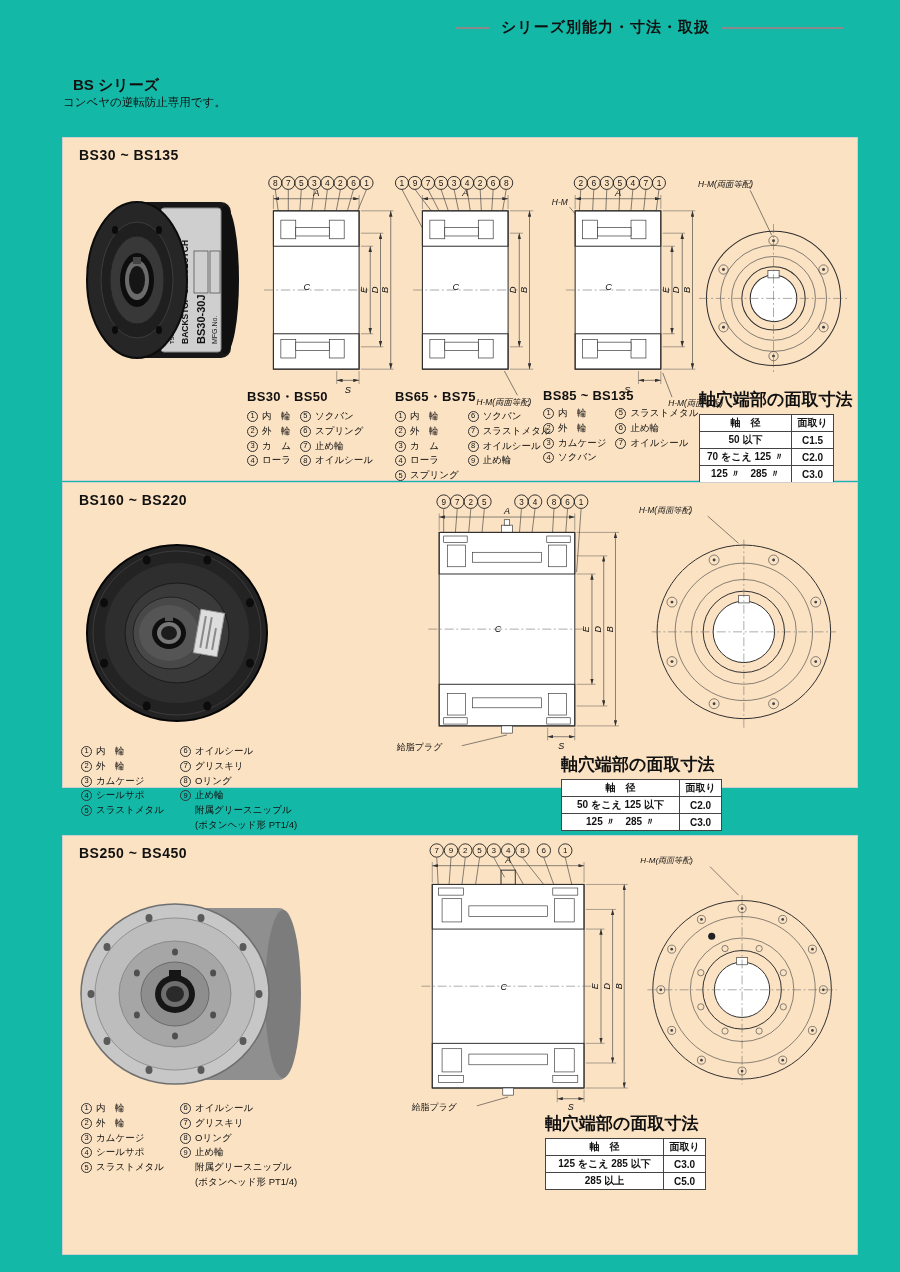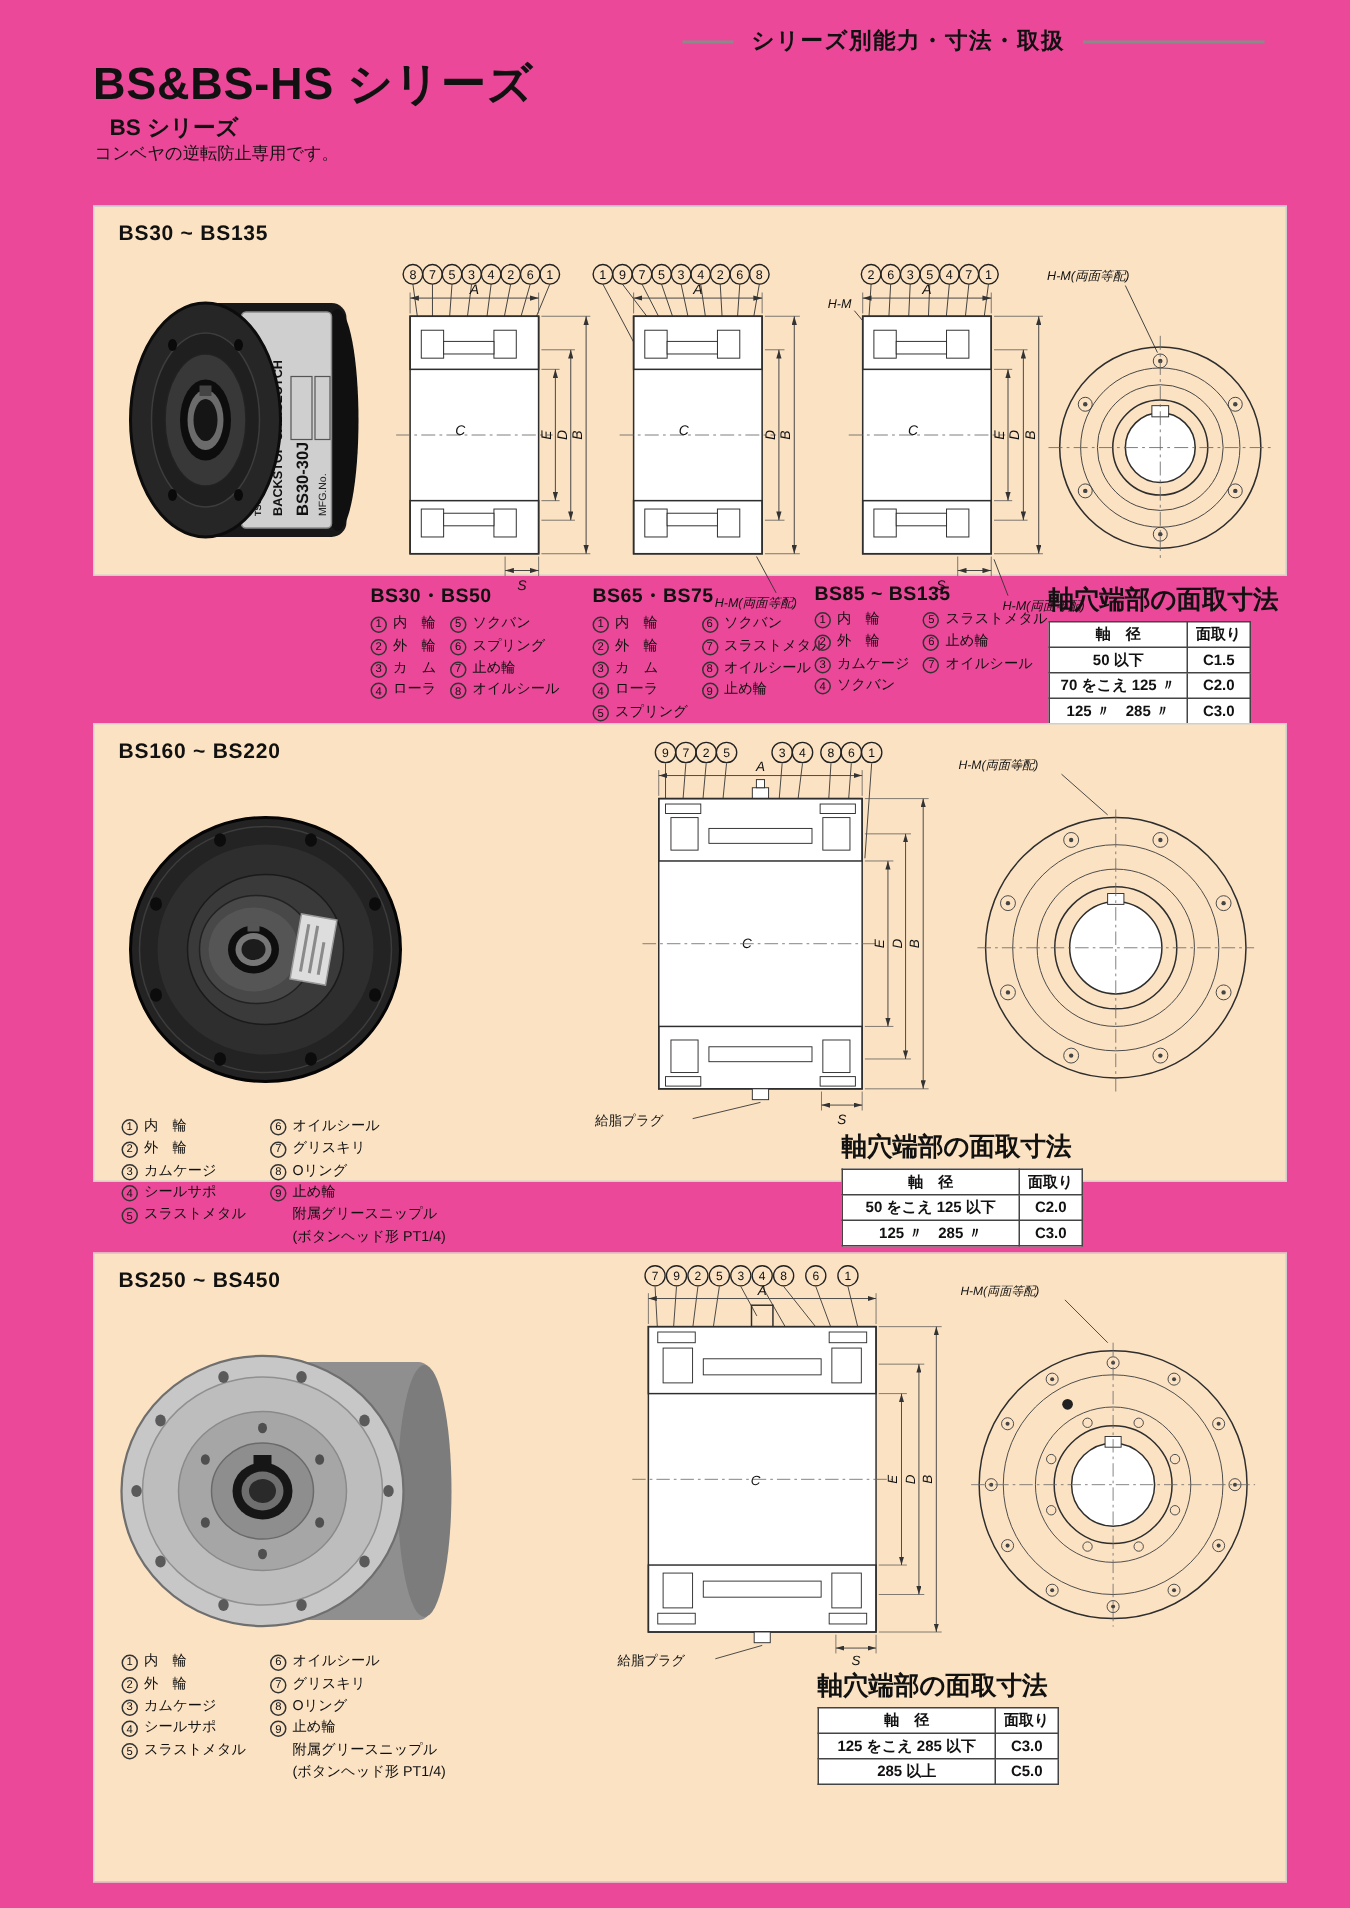--- a/index.html
+++ b/index.html
@@ -1,31 +1,31 @@
 <!DOCTYPE html>
 <html><head>
 <meta charset="utf-8">
 <style>
 *{margin:0;padding:0;box-sizing:border-box}
 body{background:#fff}
-.page{position:relative;width:900px;height:1272px;background:#ec4899;overflow:hidden;
+.page{position:relative;width:900px;height:1272px;background:#14b8a6;overflow:hidden;
       font-family:"Liberation Sans","DejaVu Sans",sans-serif;color:#111}
 .abs{position:absolute}
 
 .tab{position:absolute;top:18px;left:455px;width:388px;display:flex;align-items:center;gap:12px;
      font-size:15px;font-weight:bold;letter-spacing:1px;white-space:nowrap}
 .tab .rule{height:2px;background:#8a8a8a}
 .tab .r1{width:34px}
 .tab .r2{flex:1}
 .title{position:absolute;top:36px;left:62px;font-size:30px;font-weight:bold;letter-spacing:.5px}
 .series{position:absolute;top:76px;left:73px;font-size:15px;font-weight:bold}
 .desc{position:absolute;top:95px;left:63px;font-size:11.5px}
 
 .panel{position:absolute;left:62px;width:796px;background:#fbe2c3;border:1px solid #cfcfcf}
-.p1{top:137px;height:247px}
+.p1{top:137px;height:344px}
 .p2{top:482px;height:306px}
 .p3{top:835px;height:420px}
 .ph{position:absolute;top:9px;left:16px;font-size:14px;font-weight:600;letter-spacing:.5px}
 
 .pgroup .ptitle{font-size:13px;font-weight:bold;margin-bottom:4px;letter-spacing:.3px;white-space:nowrap}
 .pcols{display:flex;gap:9px}
 .pcol{display:flex;flex-direction:column;gap:2px}
 .pitem{display:flex;align-items:center;gap:4px;font-size:9.5px;white-space:nowrap;line-height:1.35}
 .cn{display:inline-flex;align-items:center;justify-content:center;width:11px;height:11px;
     border:1px solid #333;border-radius:50%;font-size:7.5px;flex:none;background:transparent}
@@ -56,21 +56,20 @@
 </head>
 <body>
 
 <div class="page">
 
   <div class="tab">
     <div class="rule r1"></div>
     <span>シリーズ別能力・寸法・取扱</span>
     <div class="rule r2"></div>
   </div>
-  <div class="title">BS&amp;BS-HS シリーズ</div>
   <div class="series">BS シリーズ</div>
   <div class="desc">コンベヤの逆転防止専用です。</div>
 
   <div class="panel p1">
     <div class="ph">BS30 ~ BS135</div>
 
     <svg class="abs" style="left:12px;top:46px" width="172" height="192" viewBox="0 0 172 192">
       <rect x="52" y="18" width="104" height="156" rx="10" fill="#181818"></rect>
       <ellipse cx="150" cy="96" rx="14" ry="74" fill="#101010"></ellipse>
       <g transform="translate(118,96) rotate(-90)">

